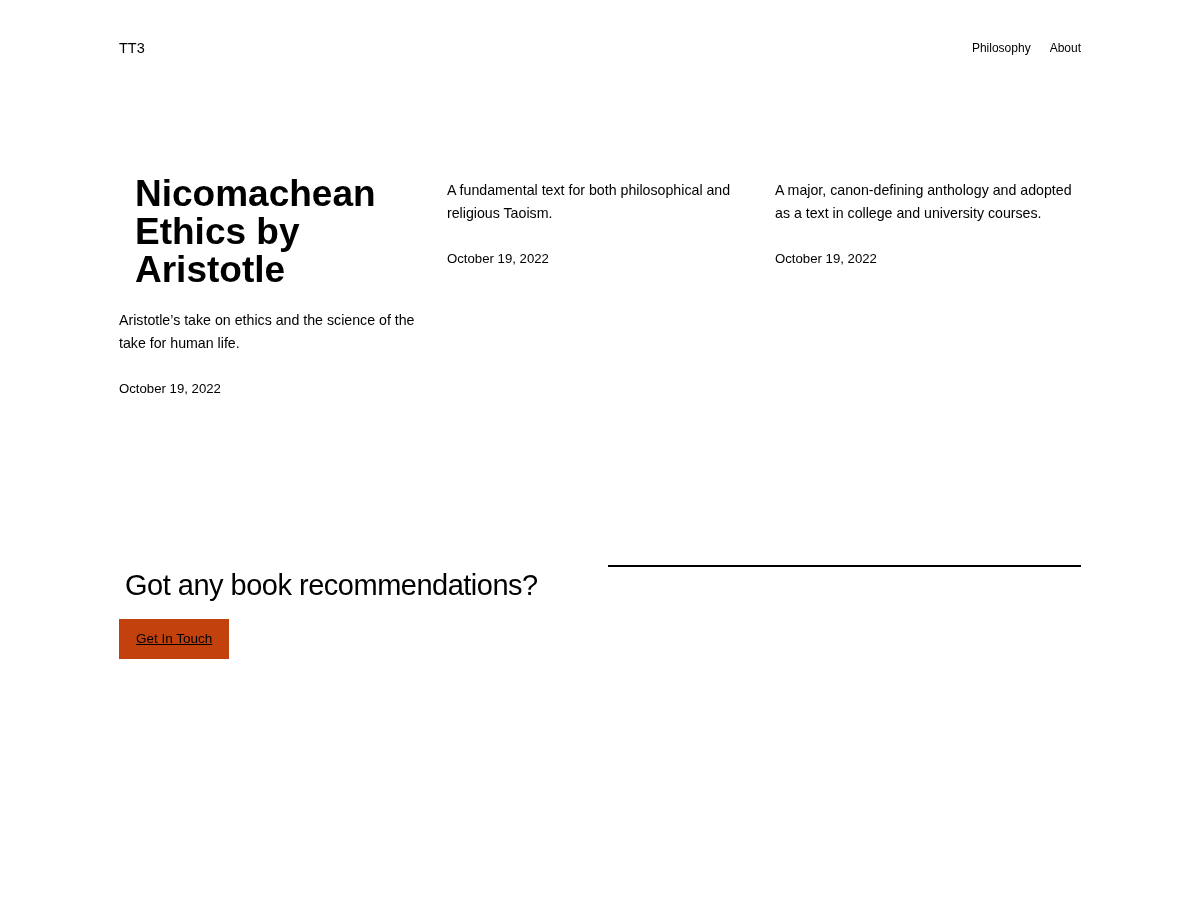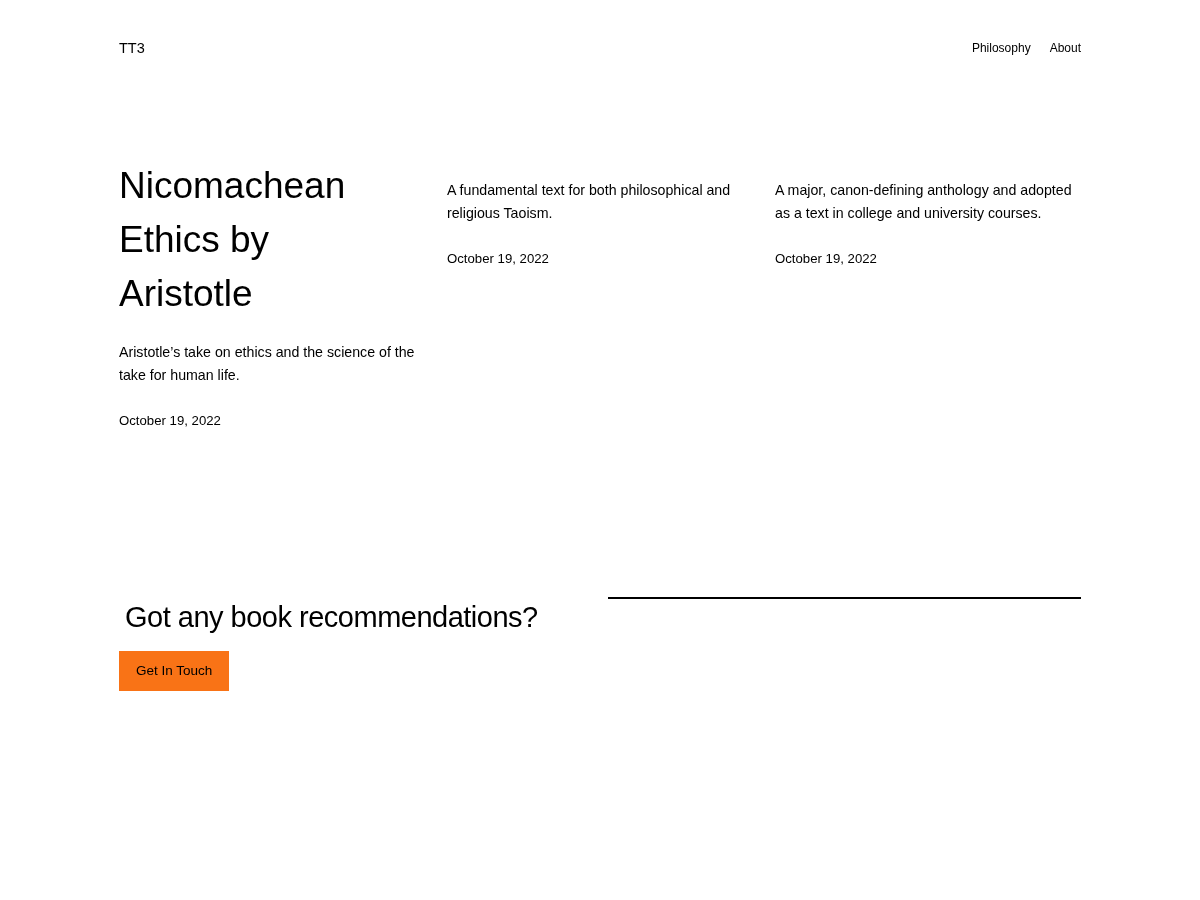--- a/index.html
+++ b/index.html
@@ -27,22 +27,22 @@
     letter-spacing: -0.6px; line-height: 1.1;
   }
 
   
   .posts {
     margin-top: 103px;
     display: grid; grid-template-columns: repeat(3, 1fr); column-gap: 22px;
   }
   .post { min-width: 0; }
   .post-title {
-    margin: 0;
-    font-size: 37px; font-weight: 400; line-height: 54px;
+    margin: 16px;
+    font-size: 37px; font-weight: 700; line-height: 38px;
     max-width: 290px;
   }
   .post:nth-child(3) .post-title { max-width: 300px; }
   .post-excerpt {
     margin: 20px 0 0;
     font-size: 14.2px; line-height: 23px;
     max-width: 306px;
   }
   .post-date { margin-top: 24px; font-size: 13.2px; line-height: 20px; }
 
@@ -101,15 +101,15 @@
       <p class="post-excerpt">A major, canon-defining anthology and adopted as a text in college and university courses.</p>
       <div class="post-date">October 19, 2022</div>
     </article>
 
   </section>
 
   <hr class="separator">
 
   <h2 class="cta-heading">Got any book recommendations?</h2>
 
-  <a href="#" class="button" style="background: #f97316;">Get In Touch</a>
+  <a href="#" class="button" style="background: #c2410c; text-decoration: underline;">Get In Touch</a>
 
 </div>
 
 </body></html>

